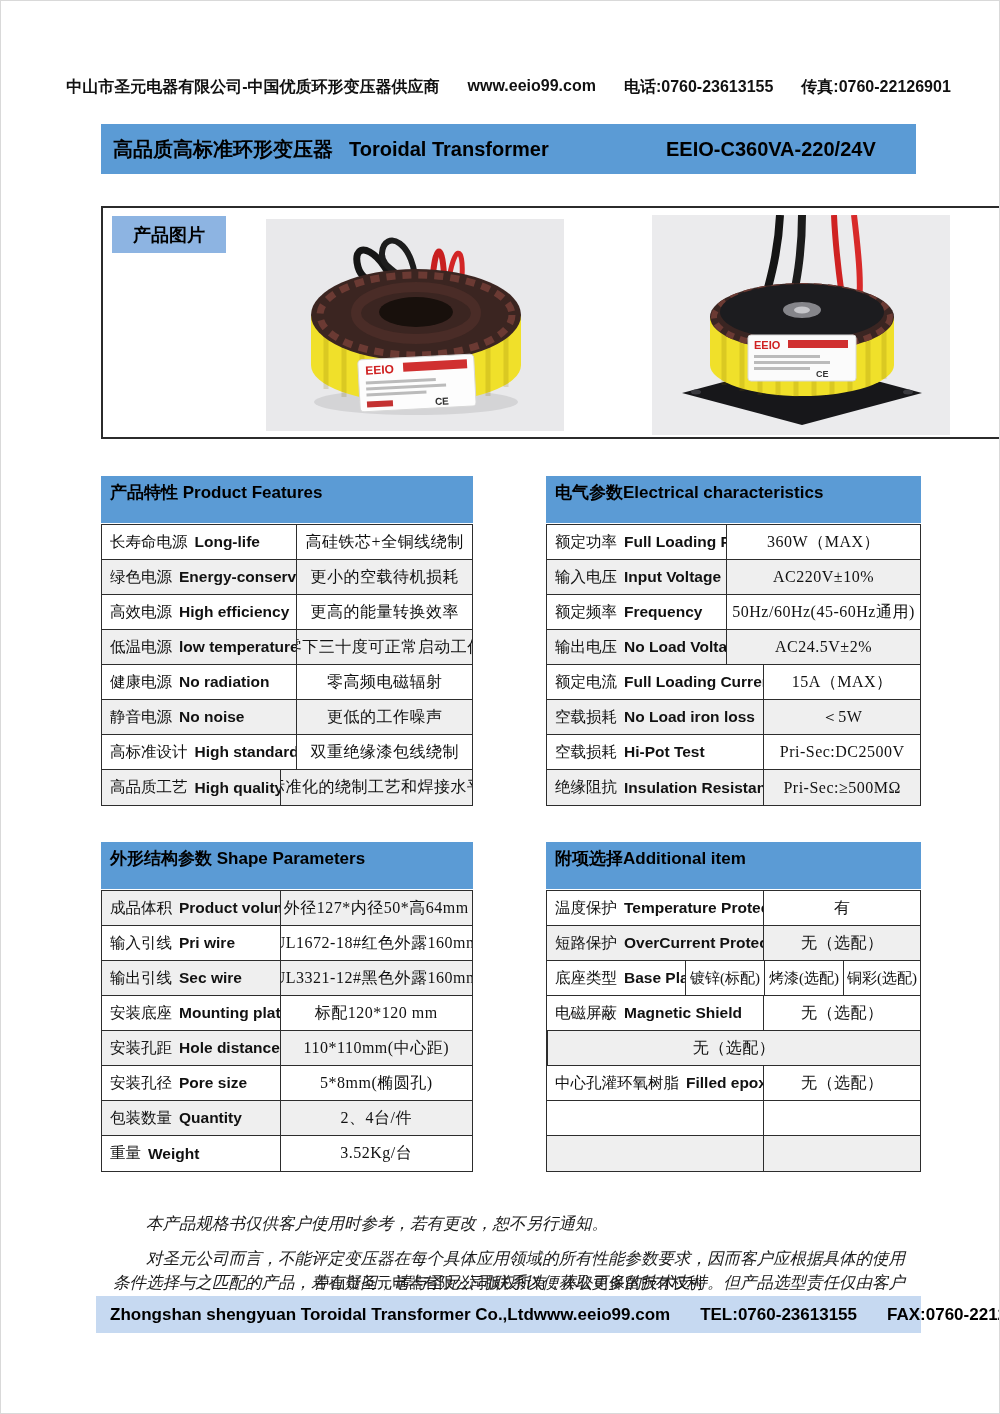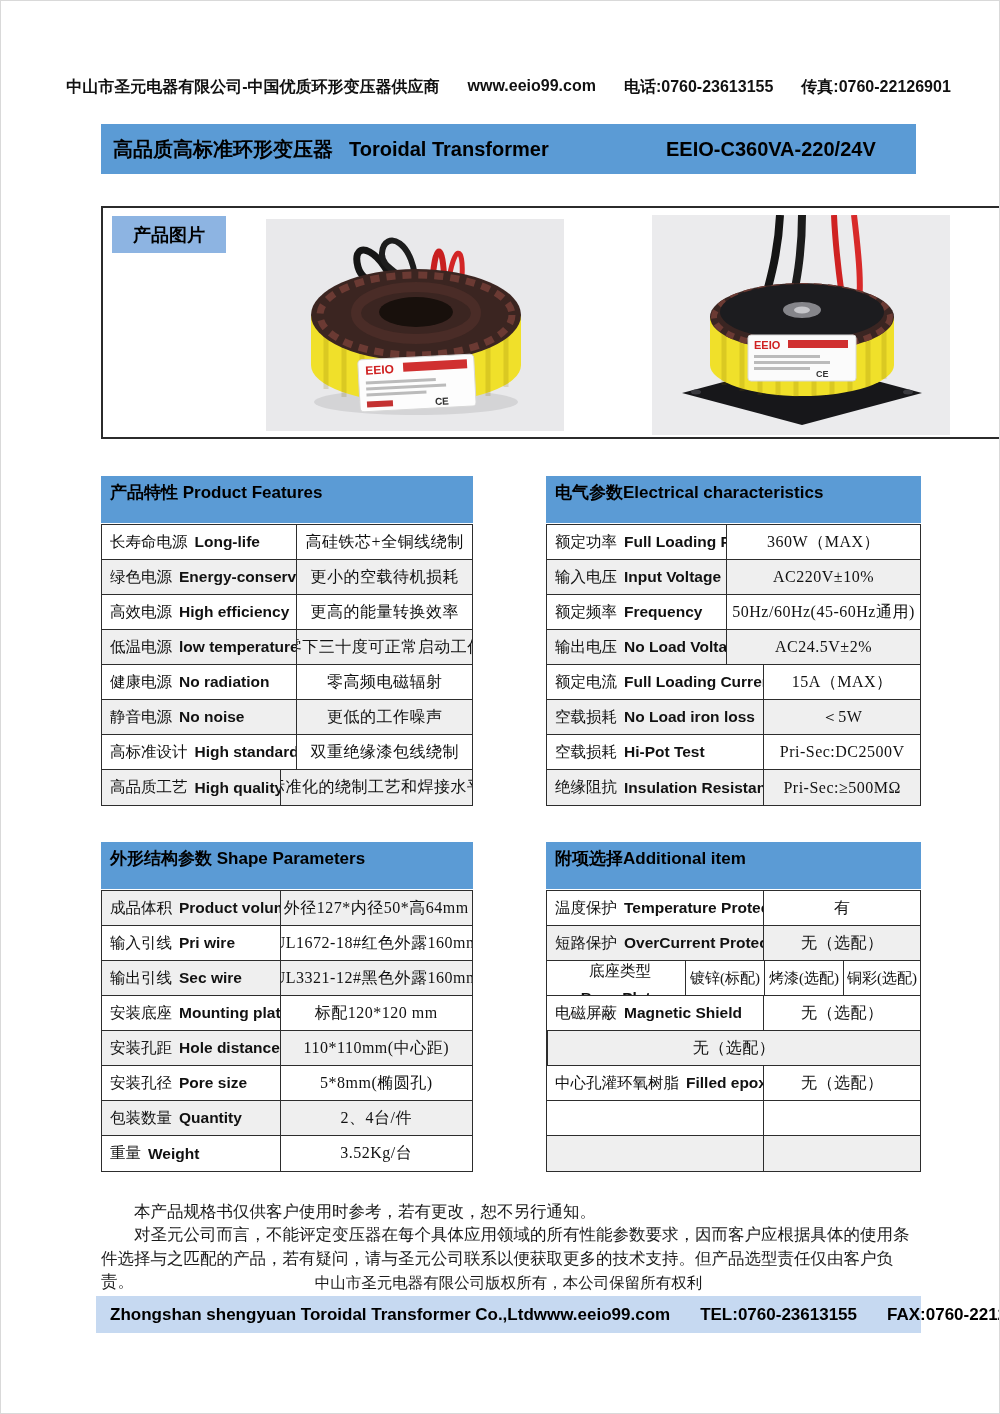--- a/index.html
+++ b/index.html
@@ -47,26 +47,26 @@
   .alt-even .trow:nth-child(even){background:#efefef;}
   .alt-odd  .trow:nth-child(odd){background:#efefef;}
   .cell{display:flex;align-items:center;box-sizing:border-box;overflow:hidden;white-space:nowrap;}
   .lab{padding-left:8px;gap:7px;}
   .cn{font-size:15.5px;font-family:"Liberation Serif",serif;}
   .en{font-size:15.5px;font-weight:700;}
   .val{flex:1;justify-content:center;border-left:1px solid #2d2d2d;
        font-family:"Liberation Serif",serif;font-size:16px;letter-spacing:.5px;}
   .opt{justify-content:center;border-left:1px solid #2d2d2d;
        font-family:"Liberation Serif",serif;font-size:15px;}
-  .w52{width:52.5%;} .w48{width:48%;} .w58{width:58%;} .w37{width:37%;flex-direction:column;} .w21{width:21.2%;}
+  .w52{width:52.5%;} .w48{width:48%;} .w58{width:58%;} .w37{width:37%;} .w21{width:21.2%;}
 
   
   .notes{position:absolute;top:1199px;left:100px;width:818px;
          font-family:"Liberation Serif",serif;font-size:16.5px;line-height:1.42;color:#1a1a1a;}
-  .notes p{margin:0;text-indent:2em;}
+  .notes p{margin:12px;text-indent:2em;font-style:italic;}
   .copyright{position:absolute;top:1272px;left:100px;width:815px;text-align:center;
              font-family:"Liberation Serif",serif;font-size:15.5px;color:#1a1a1a;}
   .footer-bar{position:absolute;top:1295px;left:95px;width:825px;height:37px;background:#c6d9f1;
               display:flex;align-items:center;box-sizing:border-box;padding:16px 14px;
               font-size:17px;font-weight:700;color:#000;white-space:nowrap;}
   .footer-bar .sp{flex:1;}
   .footer-bar .g{margin-left:30px;}
 </style>
 </head>
 <body>

